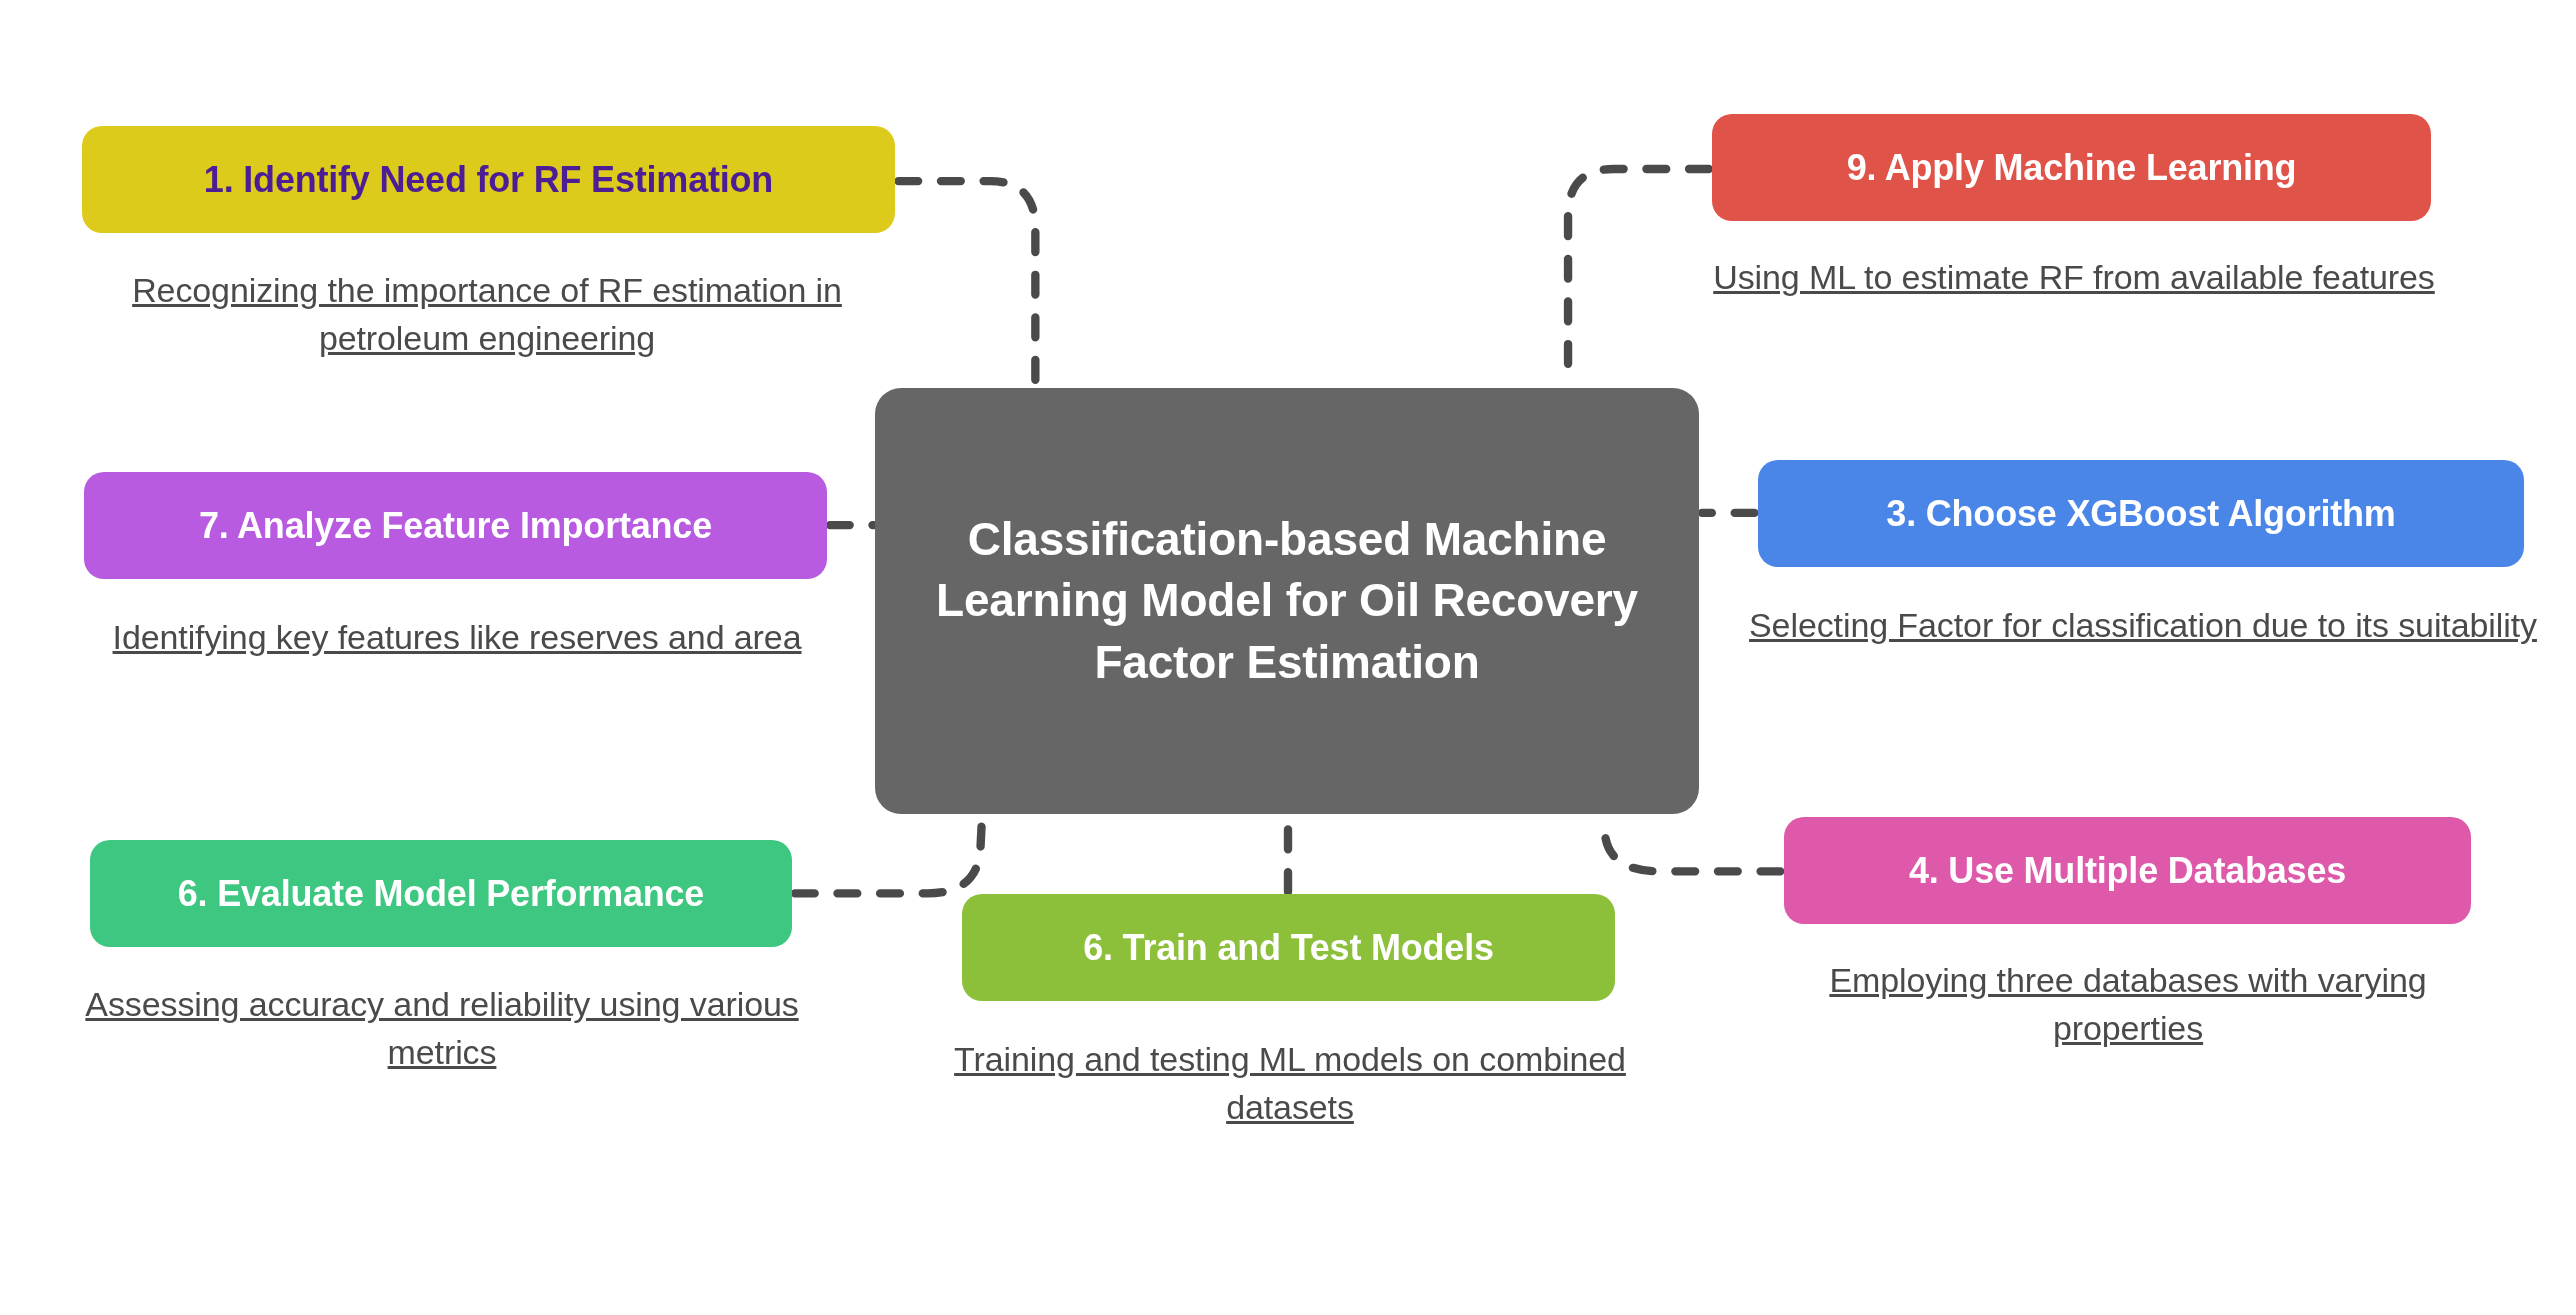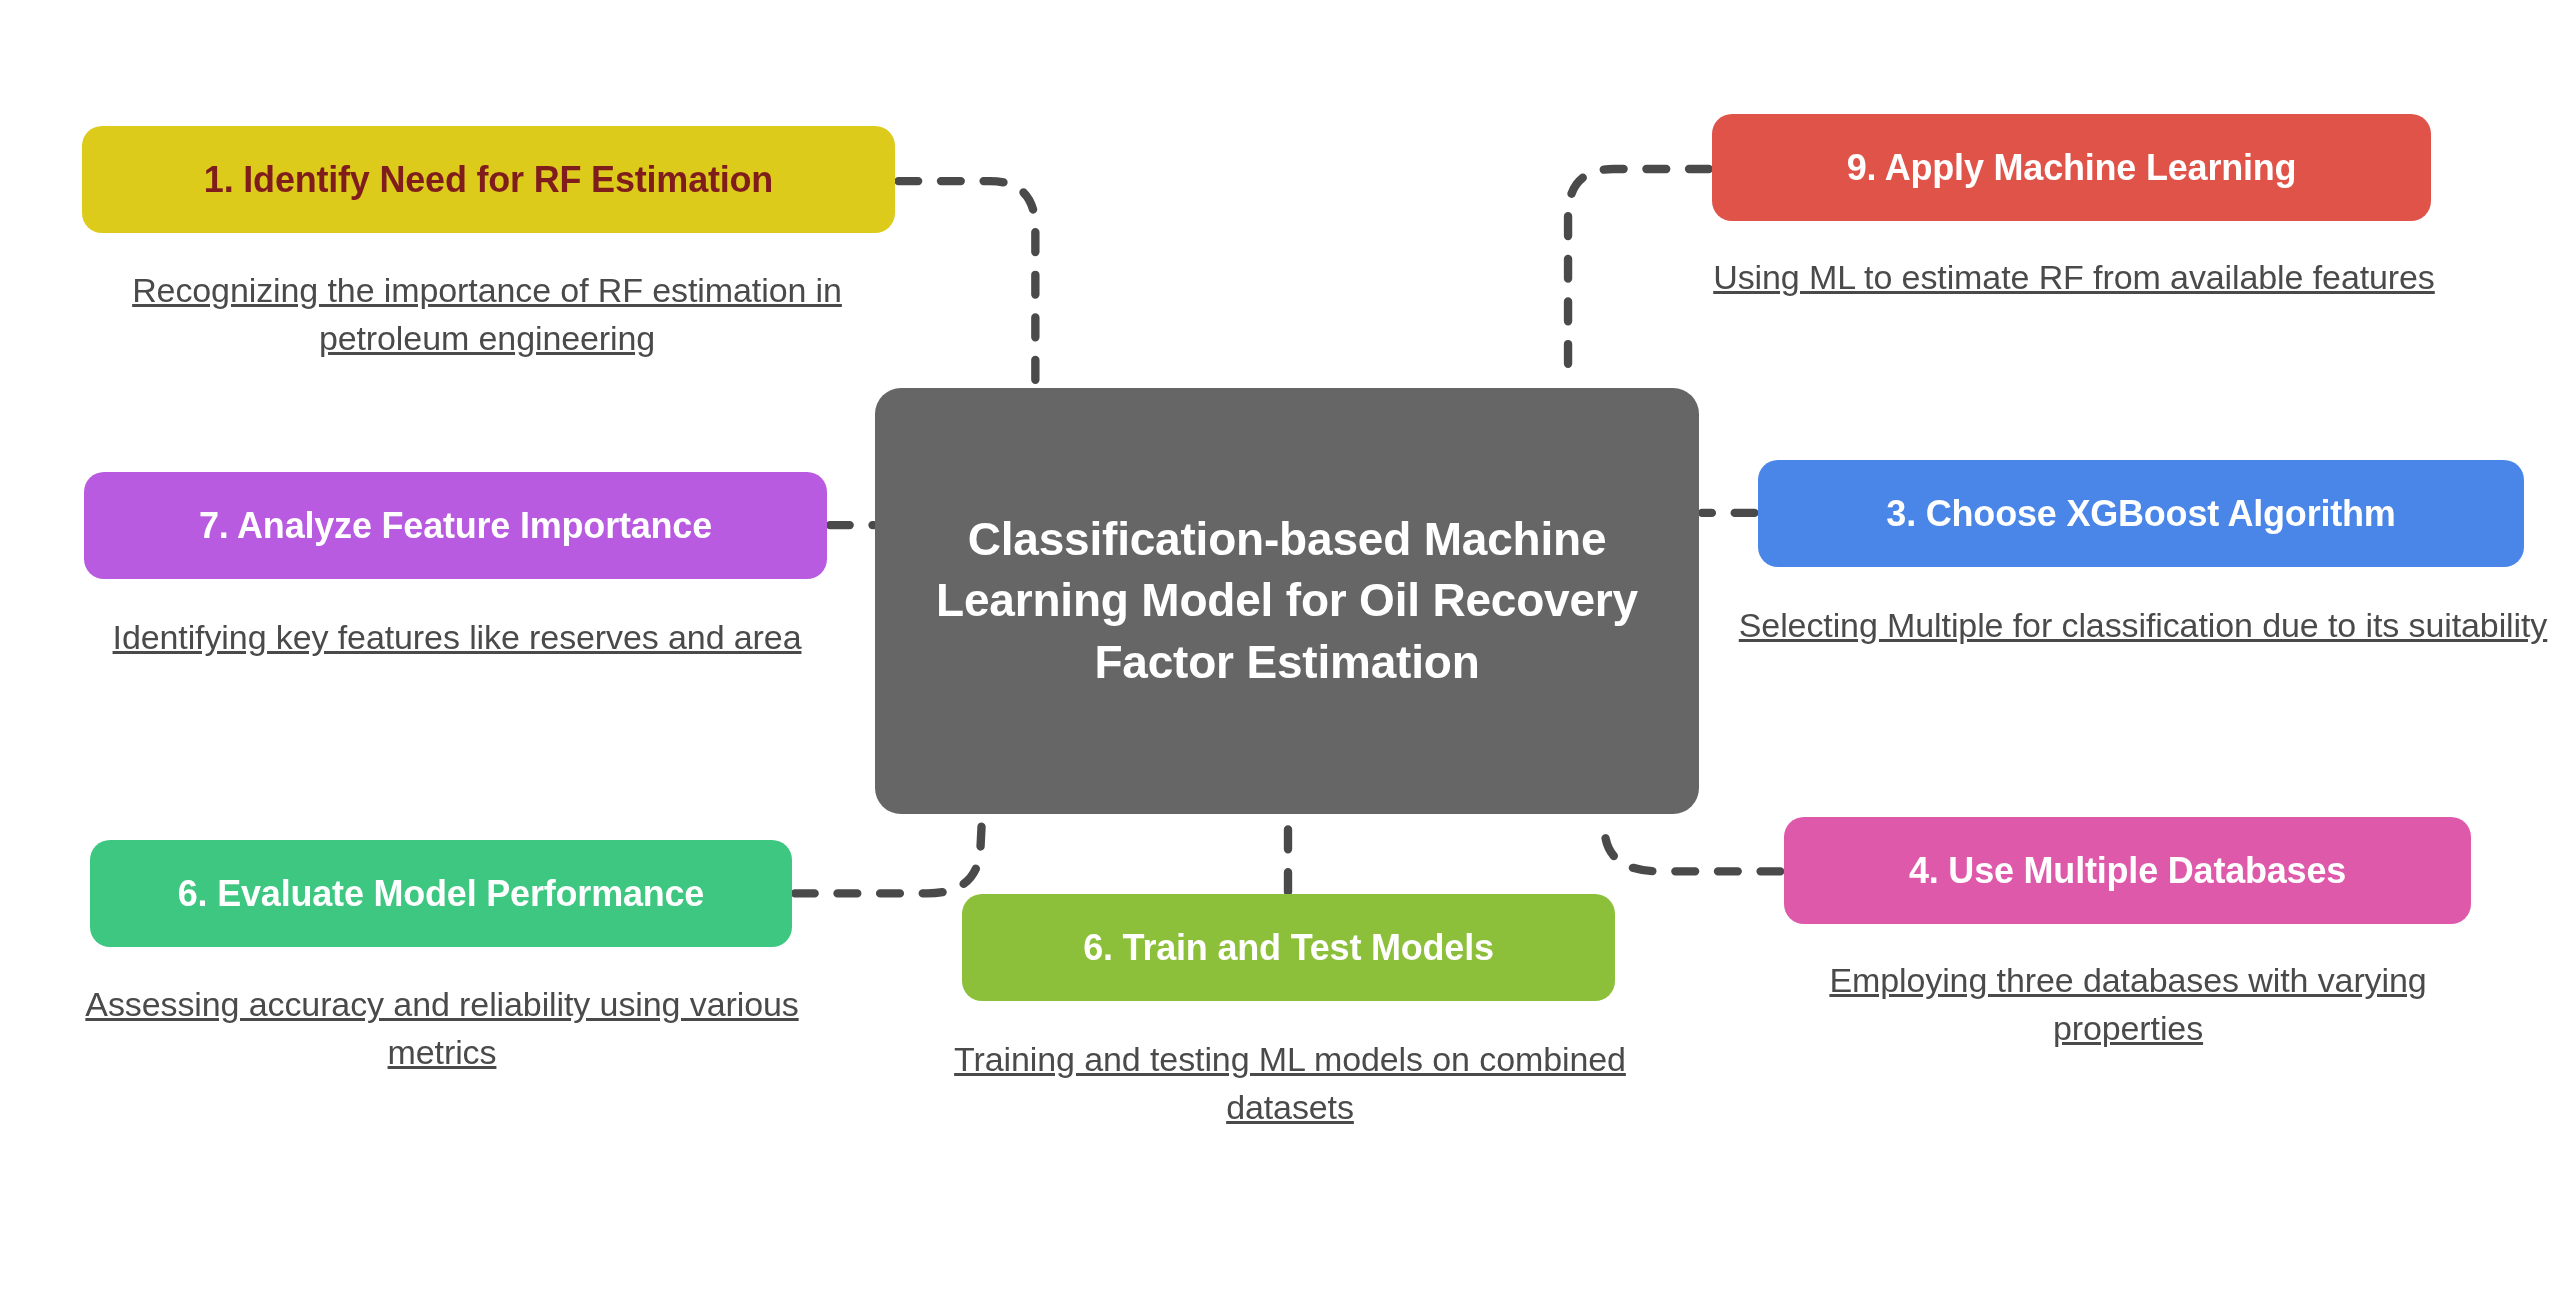--- a/index.html
+++ b/index.html
@@ -155,34 +155,34 @@
       <path d="M1692 1172 L1692 1072"></path>
 
       <path d="M2339 1145 L2180 1145 Q2110 1145 2108 1090 L2106 1072"></path>
     </g>
   </svg>
 
   <div id="center-node" style="background: rgb(102, 102, 102);">
     <span class="center-text" style="color: rgb(255, 255, 255);">Classification-based Machine Learning Model for Oil Recovery Factor Estimation</span>
   </div>
 
-  <div class="node" id="node-1" style="background: rgb(221, 203, 28); color: #7f1d1d;">
+  <div class="node" id="node-1" style="background: rgb(221, 203, 28); color: #4c1d95;">
     <span class="node-label">1. Identify Need for RF Estimation</span>
   </div>
   <div class="desc" id="desc-1">Recognizing the importance of RF estimation in petroleum engineering</div>
 
   <div class="node" id="node-2" style="background: rgb(224, 83, 73); color: rgb(255, 255, 255);">
     <span class="node-label">9. Apply Machine Learning</span>
   </div>
   <div class="desc" id="desc-2">Using ML to estimate RF from available features</div>
 
   <div class="node" id="node-3" style="background: rgb(74, 133, 232); color: rgb(255, 255, 255);">
     <span class="node-label">3. Choose XGBoost Algorithm</span>
   </div>
-  <div class="desc" id="desc-3">Selecting Multiple for classification due to its suitability</div>
+  <div class="desc" id="desc-3">Selecting Factor for classification due to its suitability</div>
 
   <div class="node" id="node-4" style="background: rgb(223, 89, 171); color: rgb(255, 255, 255);">
     <span class="node-label">4. Use Multiple Databases</span>
   </div>
   <div class="desc" id="desc-4">Employing three databases with varying properties</div>
 
   <div class="node" id="node-5" style="background: rgb(141, 192, 58); color: rgb(255, 255, 255);">
     <span class="node-label">6. Train and Test Models</span>
   </div>
   <div class="desc" id="desc-5">Training and testing ML models on combined datasets</div>

